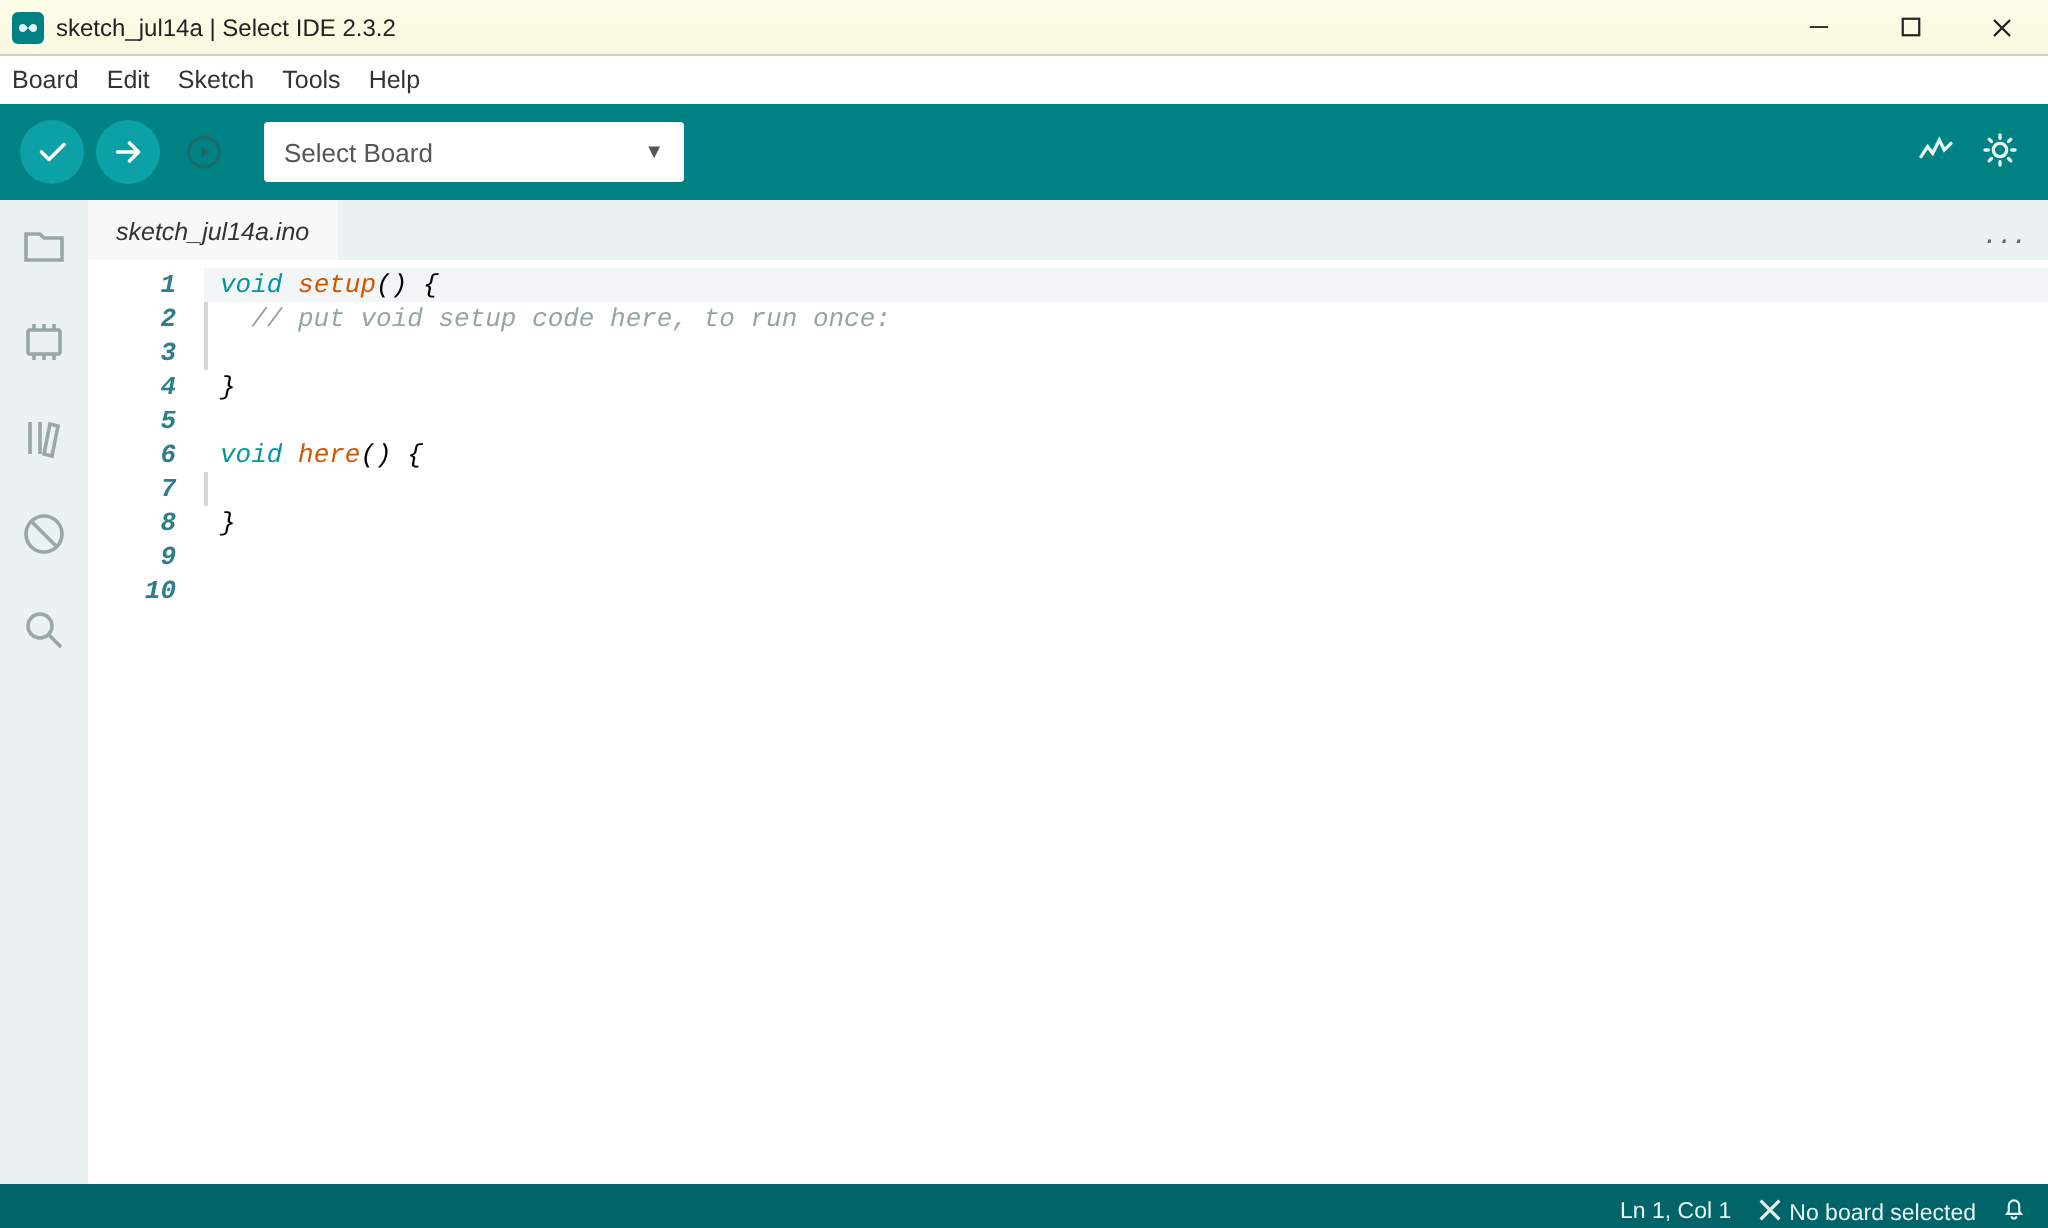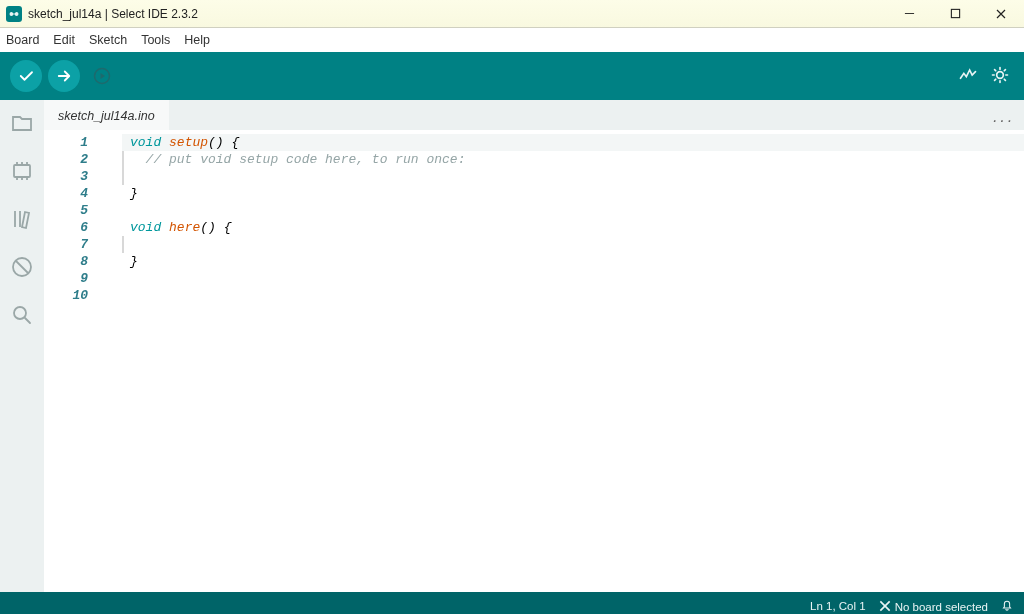--- a/index.html
+++ b/index.html
@@ -86,21 +86,21 @@
     line-height:17px; background:#fff; overflow:hidden;
   }
   .gutter {
     width:54px; text-align:right; padding:4px 10px 0 0; color:#2e7d8a; background:#fff;
     user-select:none;
   }
   .gutter div { font-weight:600; }
   .code {
     flex:1; padding:4px 0 0 4px; position:relative;
   }
-  .code-line { white-space:pre; border-left:2px solid transparent; padding-left:6px;margin-left:20px;}
+  .code-line { white-space:pre; border-left:2px solid transparent; padding-left:6px;}
   .code-line.guide { border-left:2px solid #d8d8d8; }
   .code-line.hl { background:#f3f6f6; }
   .tok-kw { color:#00979c; }
   .tok-fn { color:#d35400; }
   .tok-cm { color:#95a5a6; }
   
   .statusbar {
     height:22px; background:#006468; color:#e8f4f4; display:flex; align-items:flex-end;
     font-size:11.5px; padding:0 10px; gap:14px;
   }
@@ -153,20 +153,24 @@
   <div class="tb-btn active">
     <svg viewBox="0 0 24 24">
         <path fill="none" stroke="#fff" stroke-width="2.4" stroke-linecap="round" stroke-linejoin="round" d="M5 12h12M13 6l6 6-6 6"></path>
       </svg>
   </div>
   <div class="tb-btn">
     <svg viewBox="0 0 24 24">
         <circle cx="12" cy="12" r="10" fill="none" stroke="#1d6a6d" stroke-width="2"></circle>
         <path fill="#1d6a6d" d="M10 8l6 4-6 4z"></path>
       </svg>
+  </div>
+  <div class="board-select">
+    <span>Select Board</span>
+    <span class="chev">▼</span>
   </div>
   <div class="right">
     <div>
       <svg viewBox="0 0 24 24">
           <path fill="none" stroke="#e8f4f4" stroke-width="2" stroke-linecap="round" d="M3 16l4-6 3 4 4-8 3 6 4-4"></path>
         </svg>
     </div>
     <div>
       <svg viewBox="0 0 24 24">
           <circle cx="12" cy="12" r="4" fill="none" stroke="#e8f4f4" stroke-width="2"></circle>

